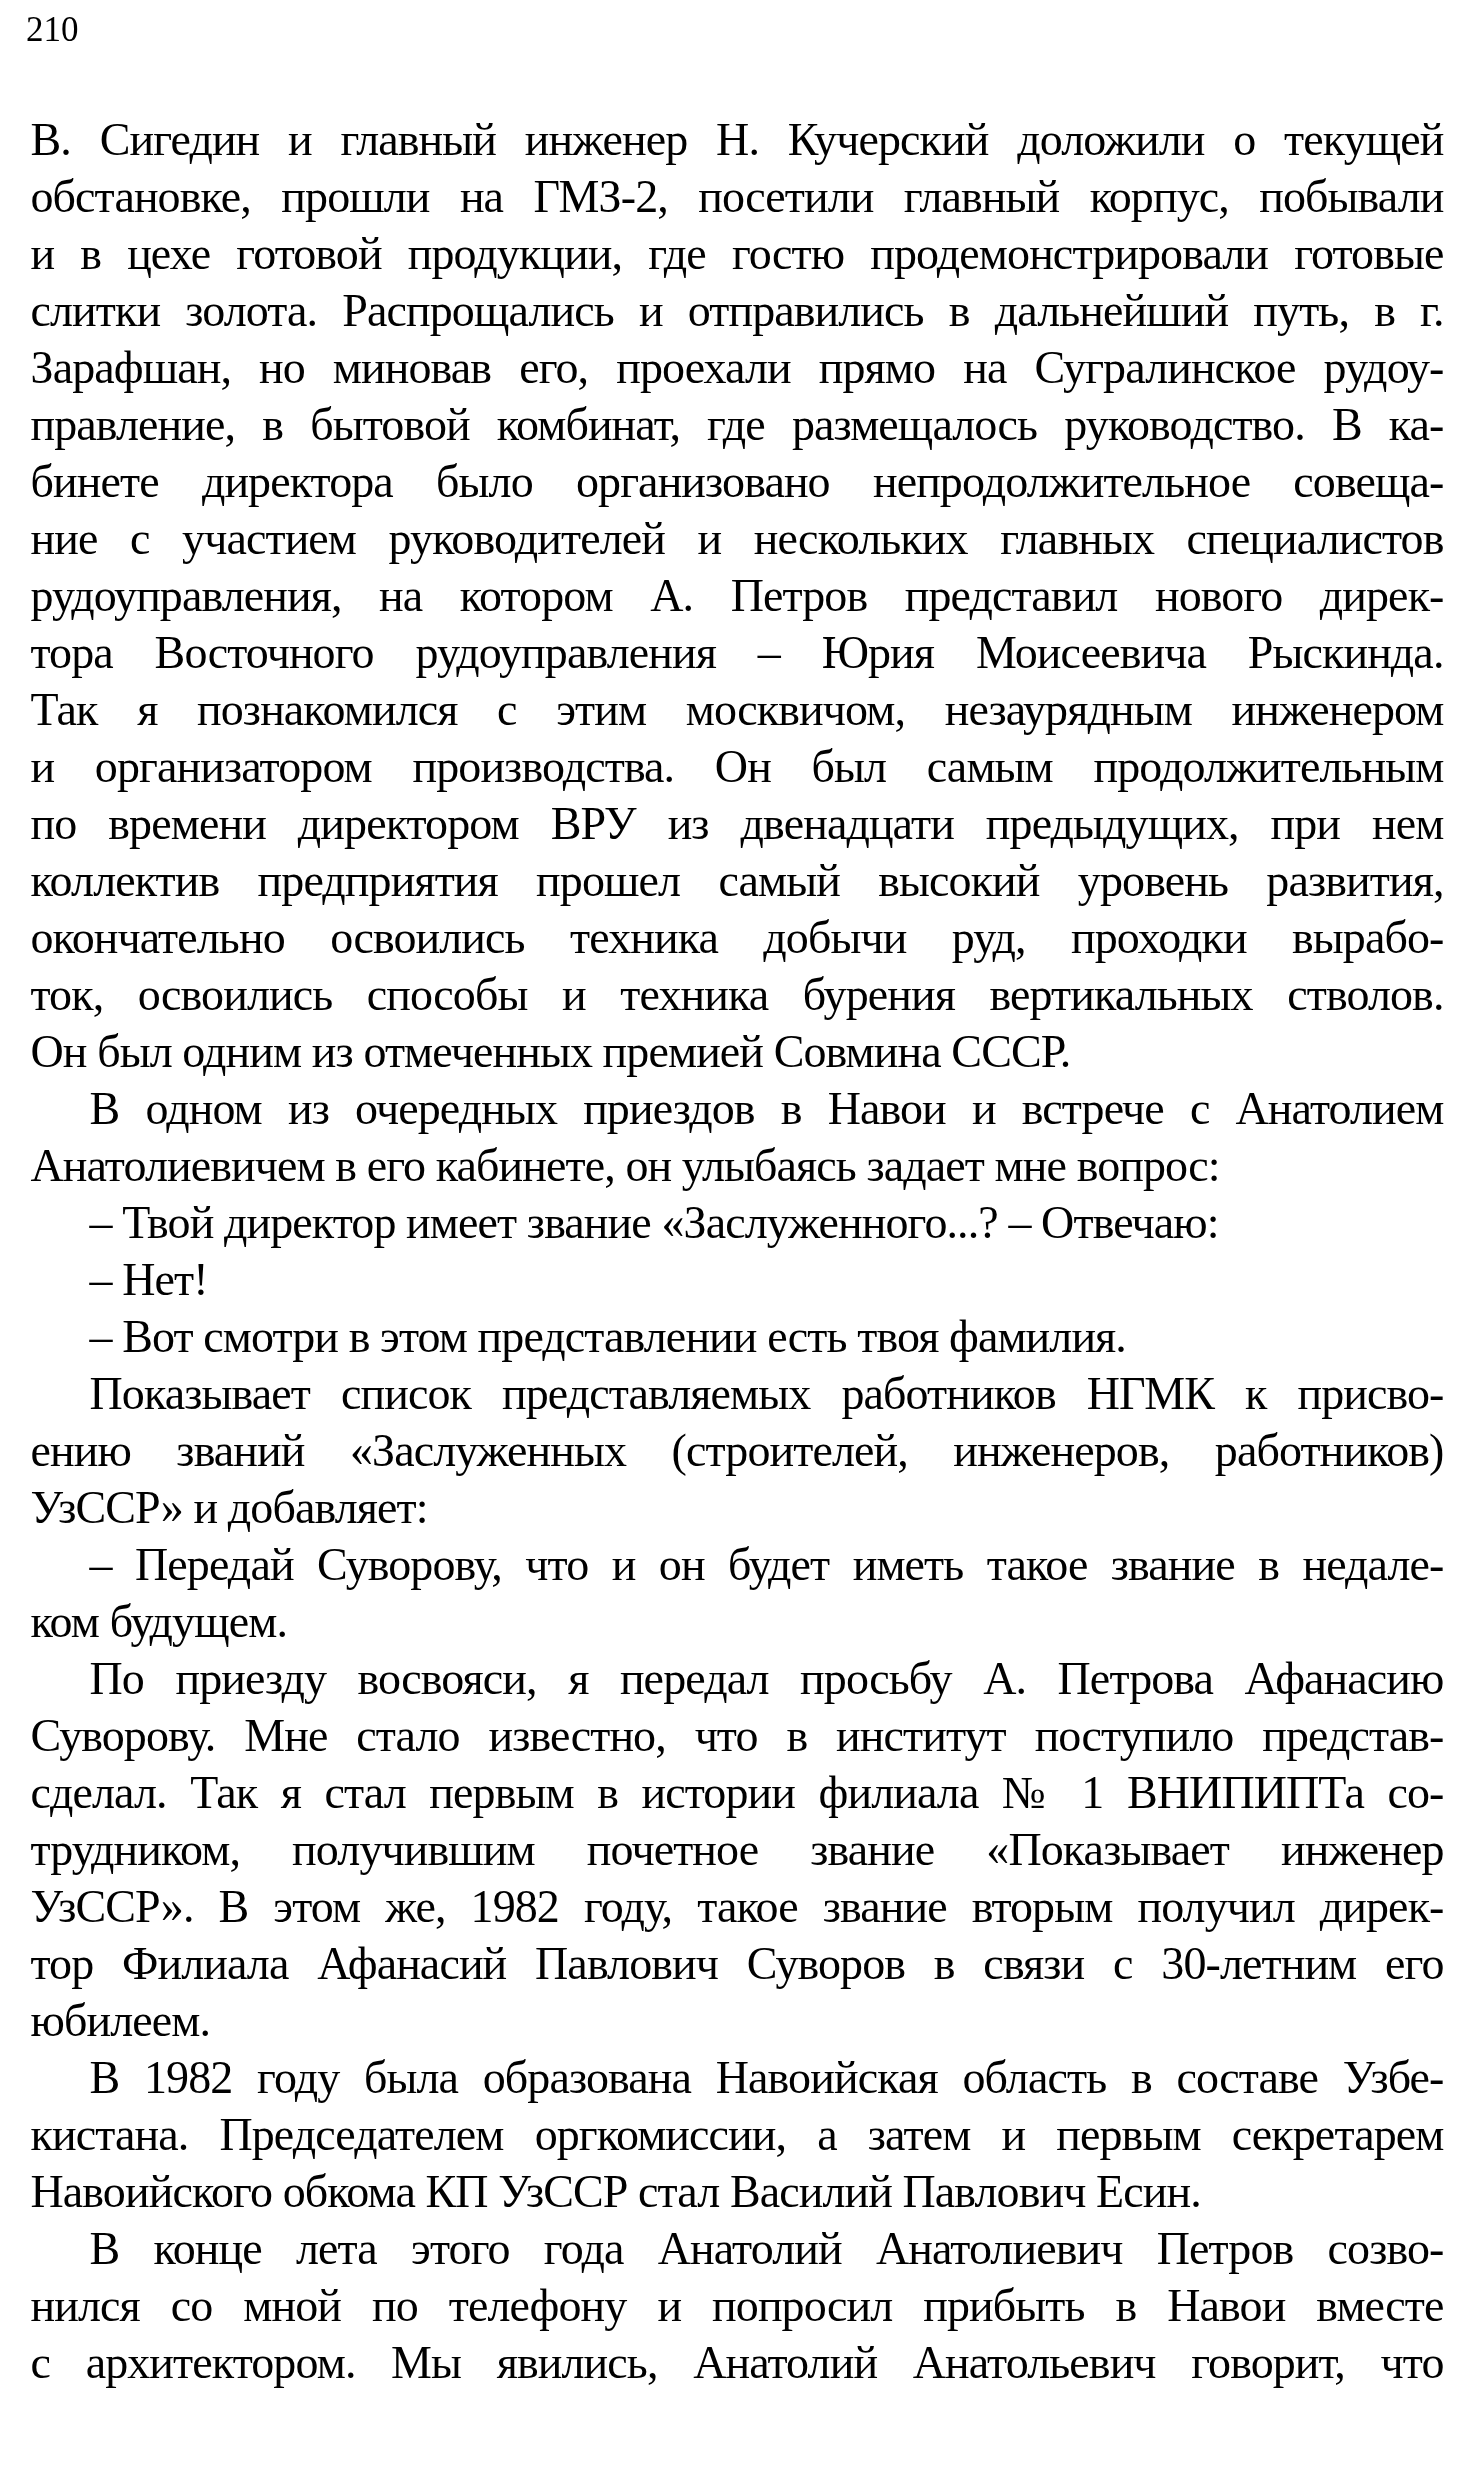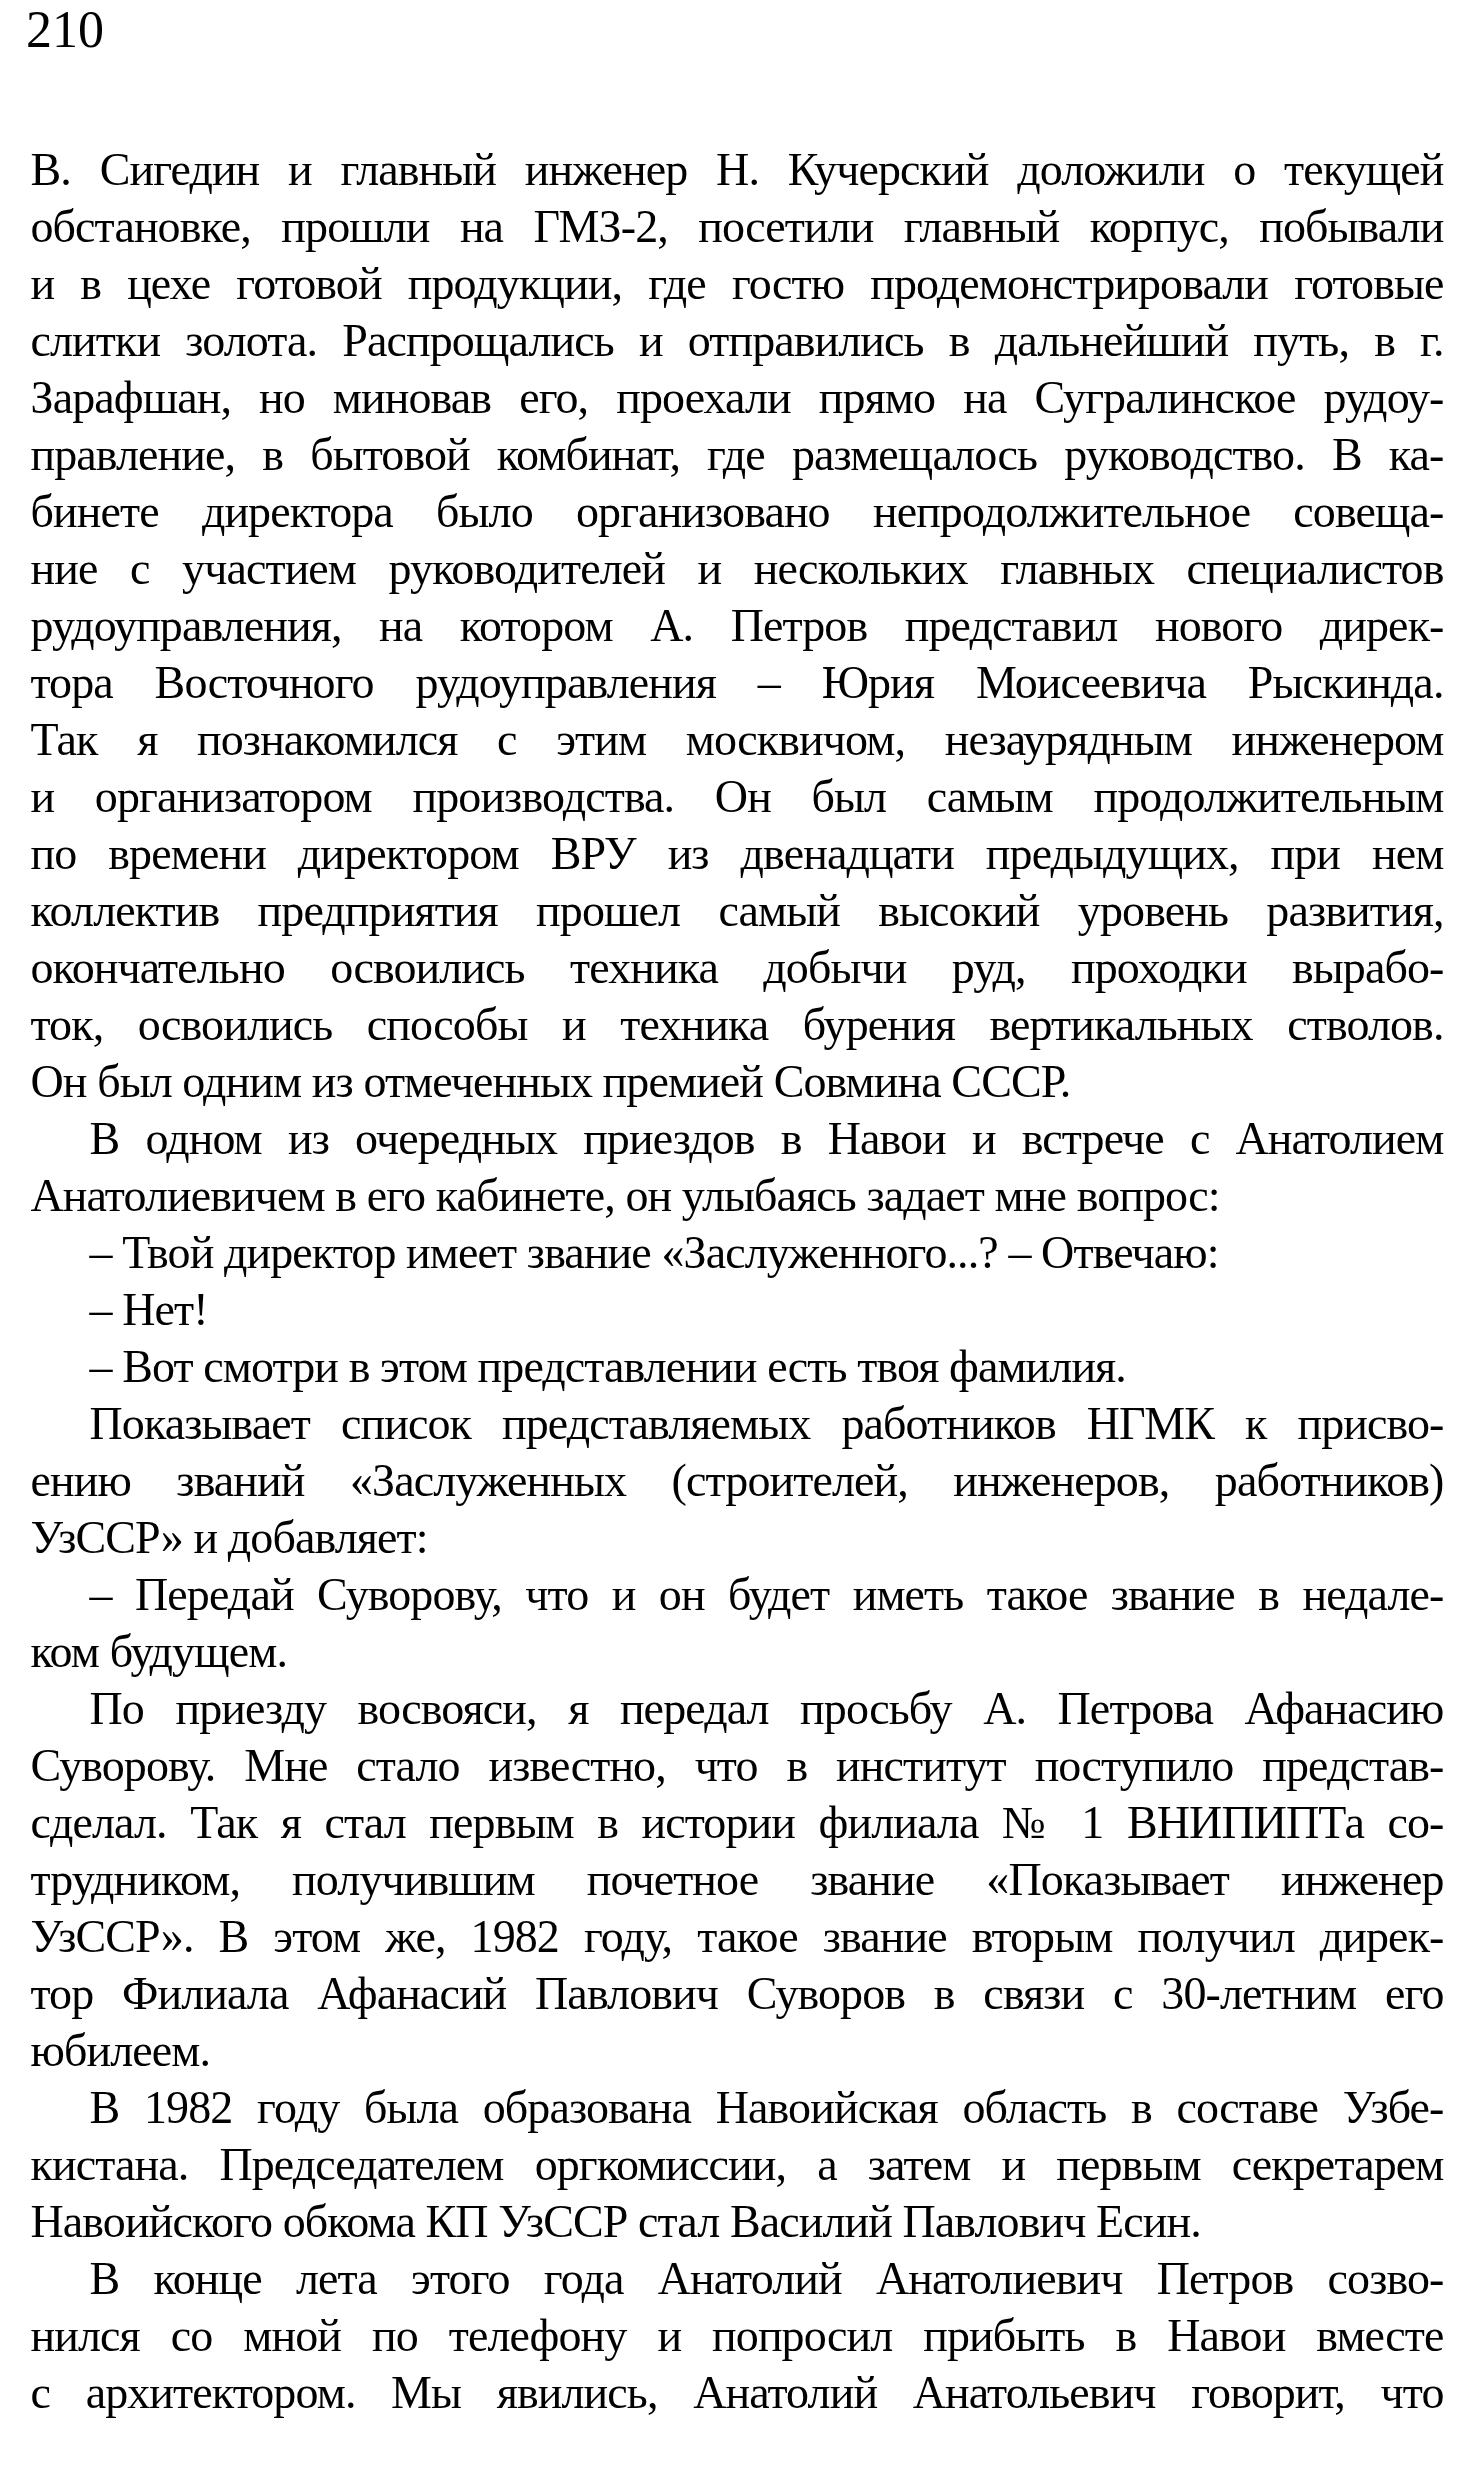--- a/index.html
+++ b/index.html
@@ -12,30 +12,29 @@
     height: 2475px;
     position: relative;
     overflow: hidden;
     font-family: "Liberation Serif", serif;
     color: #000000;
   }
   .page-number {
     position: absolute;
     left: 26px;
     top: 5.5px;
-    font-size: 52px;
+    font-size: 35px;
     line-height: 48px;
     letter-spacing: 0px;
   }
   .page-text {
     position: absolute;
     left: 30.5px;
     top: 111px;
     width: 1413px;
-    margin-top: 30px;
   }
   .line {
     height: 57px;
     line-height: 57px;
     font-size: 46px;
     letter-spacing: -0.9px;
     white-space: normal;
     text-align: left;
     overflow: visible;
   }

